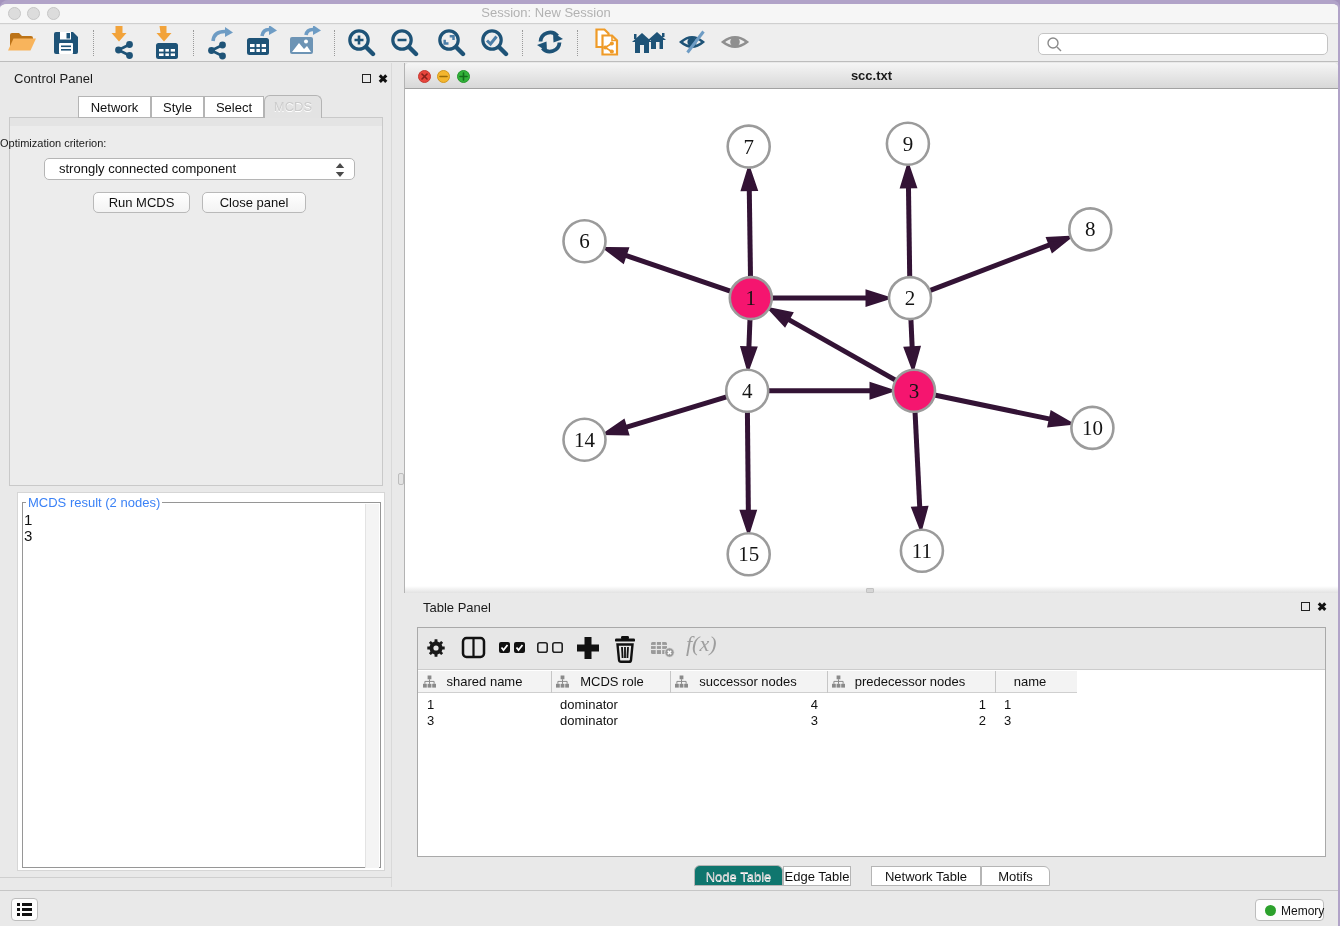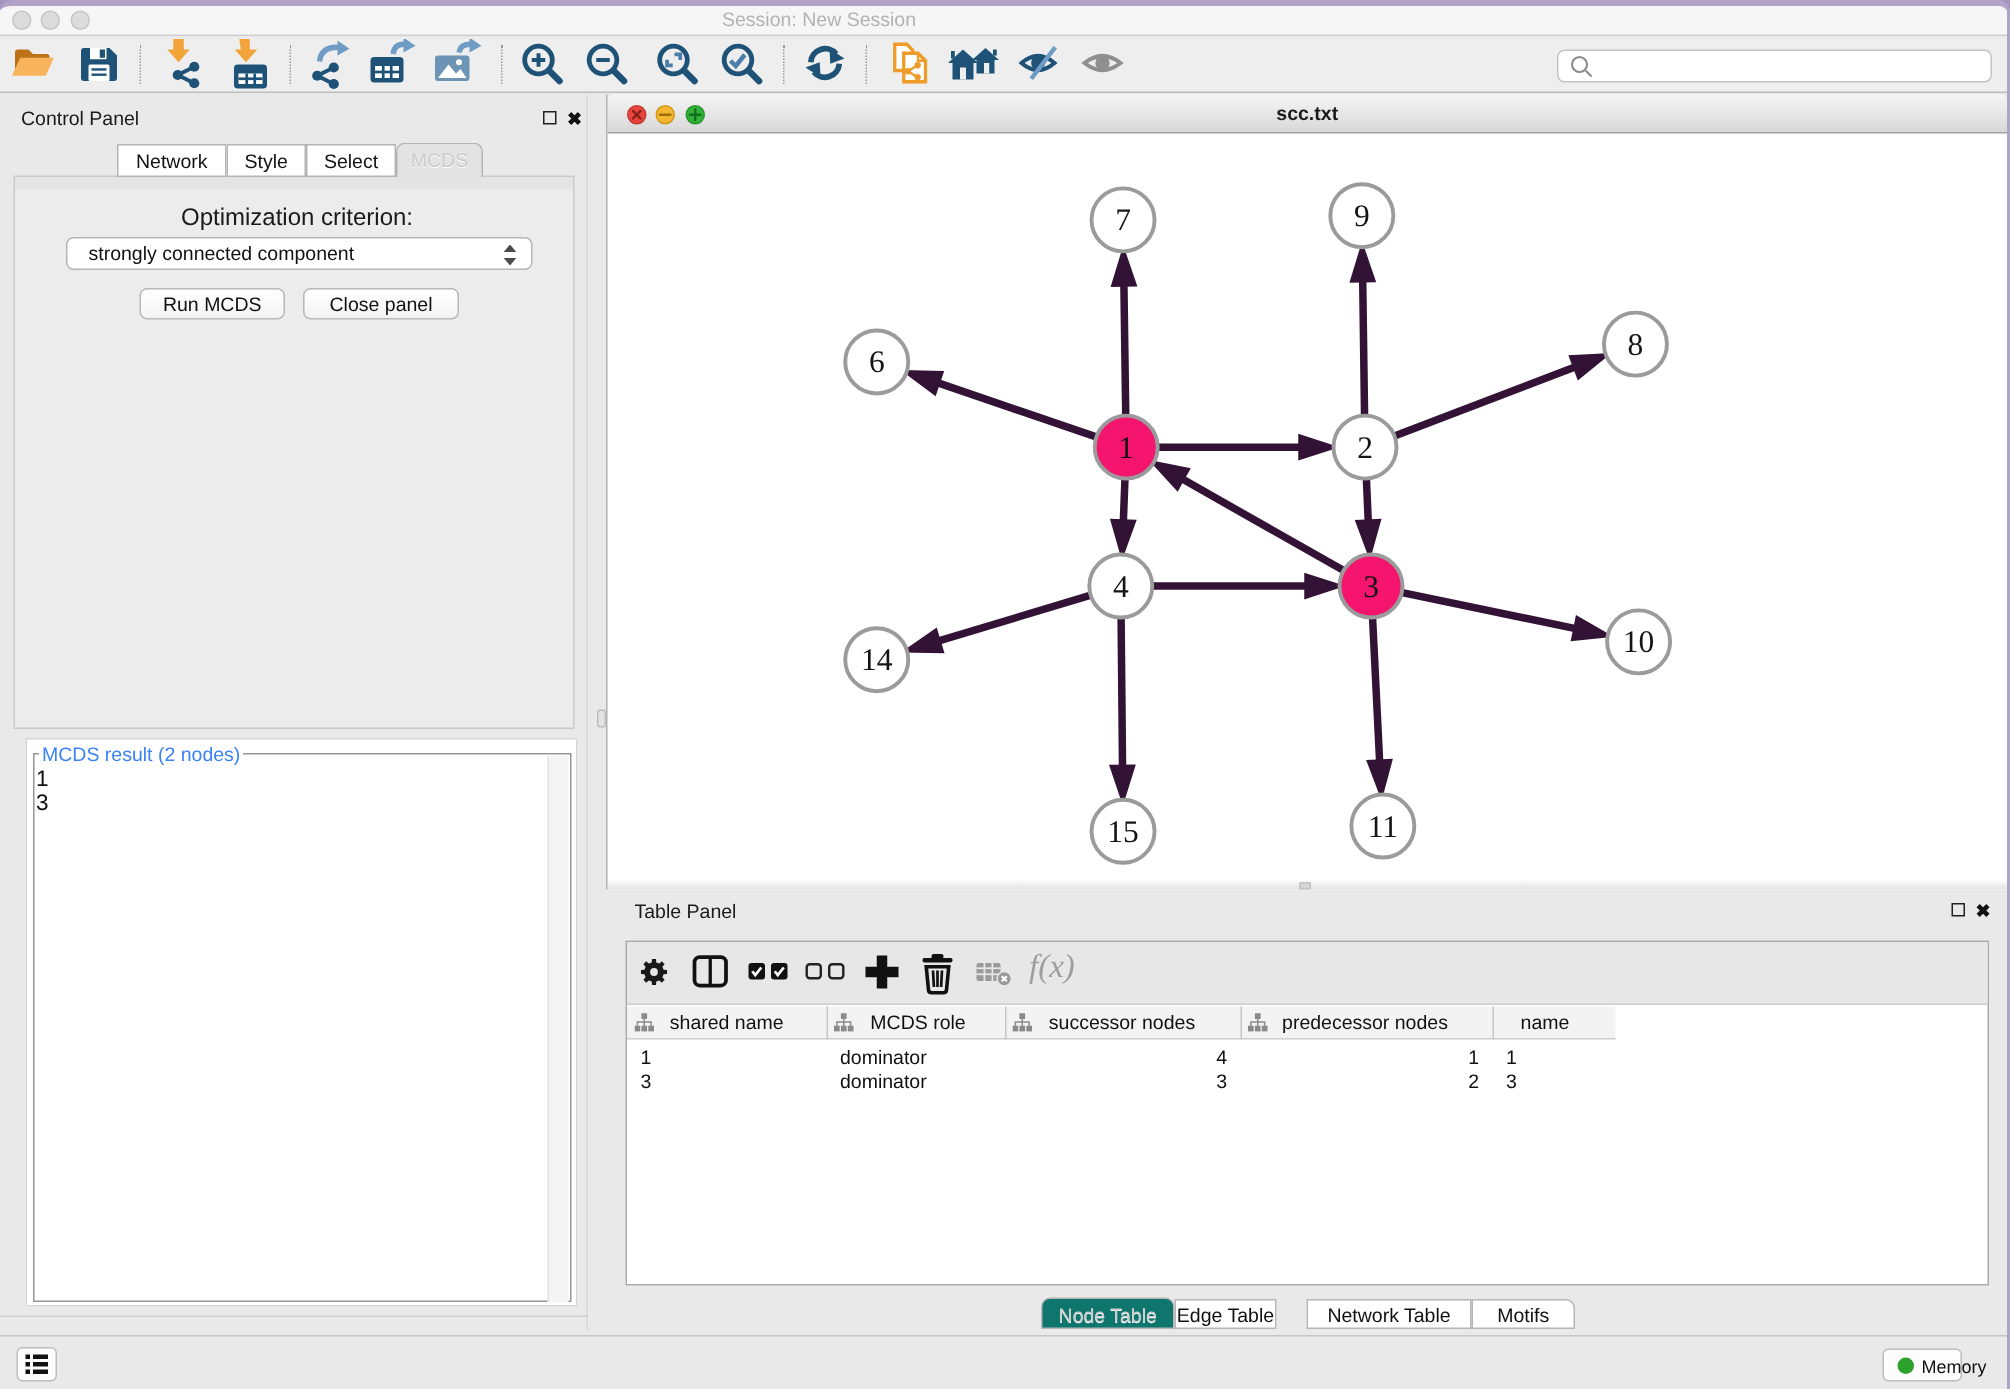--- a/index.html
+++ b/index.html
@@ -16,21 +16,21 @@
 .sep { position:absolute; top:5px; height:26px; width:1px; border-left:1px dotted #9a9a9a; }
 #search { position:absolute; left:1038px; top:8px; width:290px; height:22px; background:#ffffff; border:1px solid #c4c4c4; border-radius:5px; }
 
 #cp-title { position:absolute; left:14px; top:67px; font-size:13px; color:#1a1a1a; }
 .float-ic { position:absolute; width:9px; height:9px; border:1.6px solid #222; }
 .close-ic { position:absolute; font-size:12px; color:#111; font-weight:bold; }
 .tab { position:absolute; top:92px; height:22px; background:#fff; border:1px solid #b4b4b4; color:#111; font-size:13px; text-align:center; line-height:21px; }
 #cp-body { position:absolute; left:9px; top:113px; width:374px; height:369px; background:#ececec; border:1px solid #c9c9c9; }
 #cp-shade { position:absolute; left:10px; top:114px; width:372px; height:8px; background:#e4e4e4; }
 #tab-mcds { position:absolute; left:264px; top:91px; width:58px; height:23px; background:#e3e3e3; border:1px solid #b4b4b4; border-bottom:none; border-radius:6px 6px 0 0; color:#cbcbcb; font-size:13px; text-align:center; line-height:22px; text-shadow:0 1px 0 #fff; }
-#opt-label { position:absolute; left:0px; top:133px; width:396px; text-align:center; font-size:16px; color:#1a1a1a; }
+#opt-label { position:absolute; left:0px; top:133px; width:396px; text-align:left; font-size:11px; color:#1a1a1a; }
 #dropdown { position:absolute; left:44px; top:154px; width:311px; height:22px; background:#fff; border:1px solid #b5b5b5; border-radius:5px; font-size:13px; color:#111; line-height:20px; padding-left:14px; }
 .btn { position:absolute; top:188px; height:21px; background:linear-gradient(#ffffff,#f3f3f3); border:1px solid #b9b9b9; border-radius:5px; font-size:13px; color:#111; text-align:center; line-height:19px; }
 #resultbox { position:absolute; left:17px; top:488px; width:368px; height:379px; background:#ffffff; border:1px solid #d6d6d6; }
 #groupbox { position:absolute; left:4px; top:9px; width:359px; height:366px; border:1px solid #969696; }
 #grouplabel { position:absolute; left:3px; top:-8px; background:#fff; padding:0 2px; font-size:13px; color:#3b82f6; }
 #scrolltrack { position:absolute; right:1px; top:1px; width:14px; height:364px; background:#f4f4f4; border-left:1px solid #e3e3e3; }
 .resline { position:absolute; left:6px; font-size:15px; color:#111; }
 
 #netwin { position:absolute; left:405px; top:59px; width:933px; height:530px; border-radius:5px 5px 0 0; overflow:hidden; background:#fff; }
 #nettitle { position:absolute; left:0; top:0; width:933px; height:26px; background:linear-gradient(#f5f5f5,#d8d8d8); border-bottom:1px solid #a2a2a2; }
@@ -44,21 +44,21 @@
 #tp-header { position:absolute; left:0px; top:43px; width:659px; height:22px; background:#f3f3f3; border-bottom:1px solid #cfcfcf; }
 .colsep { position:absolute; top:0px; height:22px; width:1px; background:#c6c6c6; }
 .hlabel { position:absolute; top:3px; font-size:13px; color:#111; text-align:center; }
 .cell { position:absolute; font-size:13px; color:#111; }
 
 .btab { position:absolute; top:862px; height:20px; background:#fff; border:1px solid #b5b5b5; font-size:13px; color:#111; text-align:center; line-height:19px; }
 #btab-node { position:absolute; left:694px; top:861px; width:89px; height:21px; background:#0f766e; border:1px solid #b5b5b5; border-radius:6px 6px 0 0; color:#ccc; text-shadow:0 1px 0 #fff; font-size:13px; text-align:center; line-height:21px; }
 
 #statusline { position:absolute; left:0; top:886px; width:1338px; height:1px; background:#c6c6c6; }
 #stat-left { position:absolute; left:11px; top:894px; width:27px; height:23px; background:#fdfdfd; border:1px solid #bdbdbd; border-radius:4px; }
-#memory { position:absolute; left:1255px; top:895px; width:53px; height:22px; background:#fdfdfd; border:1px solid #bdbdbd; border-radius:4px; font-size:12px; color:#111; }
+#memory { position:absolute; left:1255px; top:895px; width:69px; height:22px; background:#fdfdfd; border:1px solid #bdbdbd; border-radius:4px; font-size:12px; color:#111; }
 #memory .dot { position:absolute; left:9px; top:5px; width:11px; height:11px; border-radius:50%; background:#2ca12c; }
 #memory .mt { position:absolute; left:25px; top:4px; }
 </style>
 </head>
 <body>
 <div id="win">
   <div id="titlebar">
     <div class="tl" style="left:8px;"></div>
     <div class="tl" style="left:27px;"></div>
     <div class="tl" style="left:47px;"></div>

